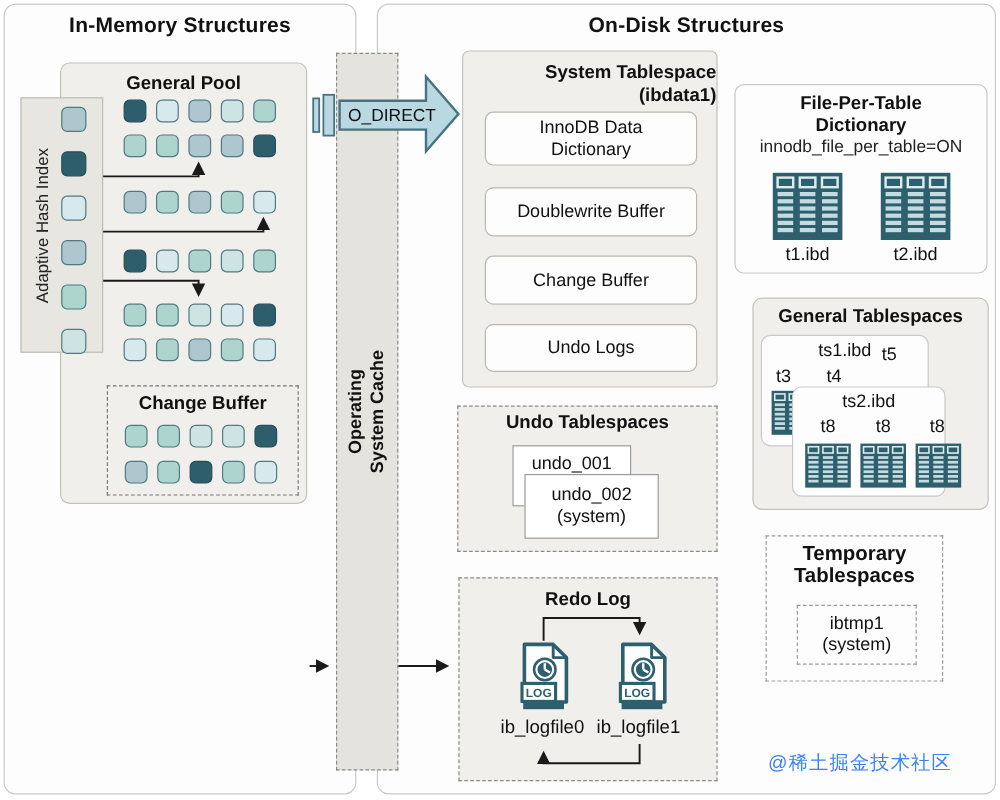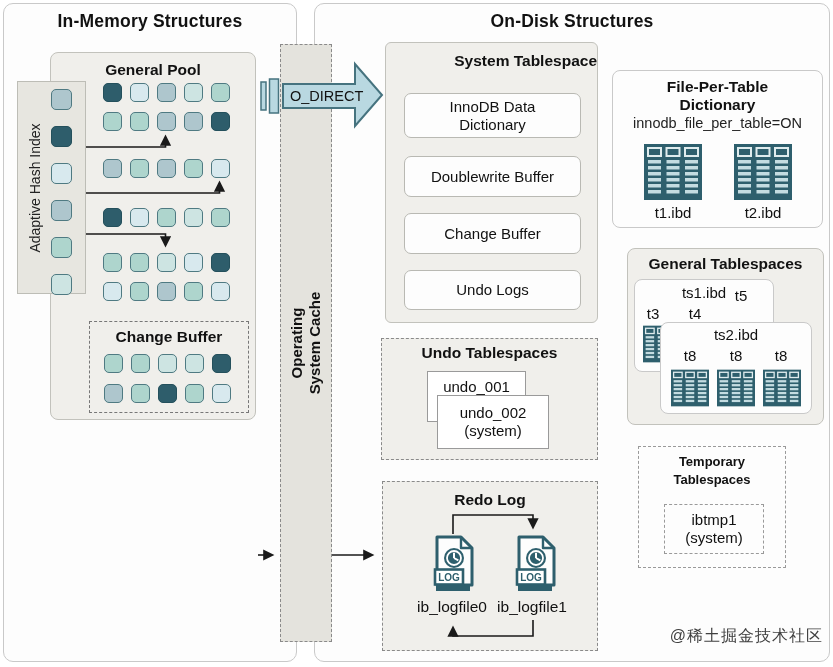--- a/index.html
+++ b/index.html
@@ -82,34 +82,34 @@
   #undo{left:381px;top:338px;width:217px;height:122px;background:#f0efeb;}
   .undo-file{position:absolute;background:#fff;border:1px solid #9a9a9a;box-sizing:border-box;
     font-size:15px;text-align:center;}
   #undo1{left:45px;top:32px;width:99px;height:51px;padding-top:6px;}
   #undo2{left:55px;top:56px;width:112px;height:54px;display:flex;flex-direction:column;
     align-items:center;justify-content:center;line-height:18px;}
 
   
   #temp{left:638px;top:446px;width:148px;height:122px;background:#fdfdfd;border-color:#9a9a9a;}
   .temp-title{position:absolute;top:6px;left:50%;transform:translateX(-50%);width:120px;
-    text-align:center;font-weight:bold;font-size:13px;line-height:18px;}
+    text-align:center;font-weight:bold;font-size:17px;line-height:18px;}
   #temp-inner{position:absolute;left:25px;top:57px;width:100px;height:50px;border:1.4px dashed #9a9a9a;
     box-sizing:border-box;display:flex;flex-direction:column;align-items:center;justify-content:center;
     font-size:15px;line-height:18px;}
 
   
   #redo{left:382px;top:481px;width:216px;height:170px;background:#f0efeb;}
   #redo .box-title{top:9px;}
   .logicon{position:absolute;width:44px;height:62px;top:53px;}
   .redo-label{position:absolute;top:116px;width:84px;text-align:center;font-size:15.5px;}
 
   
-  .watermark{position:absolute;left:640px;top:626px;width:183px;text-align:right;
-    color:#404040;font-size:16px;letter-spacing:1px;}
+  .watermark{position:absolute;left:640px;top:626px;width:183px;text-align:left;
+    color:#3b82f6;font-size:16px;letter-spacing:1px;}
 
   
   .overlay{position:absolute;left:0;top:0;pointer-events:none;}
   .hiddendefs{position:absolute;width:0;height:0;}
 </style>
 </head>
 <body>
 
 <svg class="hiddendefs" aria-hidden="true">
   <defs>
@@ -240,20 +240,21 @@
         <div class="cell" style="background: rgb(174, 198, 205); border-color: rgb(79, 122, 130);"></div>
         <div class="cell" style="background: rgb(174, 213, 205); border-color: rgb(79, 122, 130);"></div>
         <div class="cell" style="background: rgb(205, 228, 226); border-color: rgb(79, 122, 130);"></div>
       </div>
   </div>
 
 
   <div class="gbox" id="sys">
     <div class="sys-title">
       <span>System Tablespace</span>
+      <span>(ibdata1)</span>
     </div>
     <div class="sys-item" style="top:50px;height:45px">
       <span class="wrapnarrow">InnoDB Data Dictionary</span>
     </div>
     <div class="sys-item" style="top:113px;height:41px">
       <span>Doublewrite Buffer</span>
     </div>
     <div class="sys-item" style="top:170px;height:41px">
       <span>Change Buffer</span>
     </div>
@@ -283,21 +284,21 @@
       <div class="tno" style="left:3px;top:25px">t3</div>
       <div class="tno" style="left:45px;top:25px">t4</div>
       <div class="tno" style="left:91px;top:7px">t5</div>
       <div class="partial-icon" style="left:7px;top:45px;width:27px;height:40px">
         <svg class="tbl40" viewBox="0 0 60 58">
             <use href="#tblsym"></use>
           </svg>
       </div>
     </div>
 
-    <div class="card" style="left:32px;top:73px;width:152px;height:92px">
+    <div class="card" style="left:32px;top:73px;width:128px;height:92px">
       <div class="ts-label" style="top:3px">ts2.ibd</div>
       <div class="tno" style="left:14px;top:24px">t8</div>
       <div class="tno" style="left:60px;top:24px">t8</div>
       <div class="tno" style="left:105px;top:24px">t8</div>
       <svg class="tbl40" style="position:absolute;left:9px;top:46px" viewBox="0 0 60 58">
           <use href="#tblsym"></use>
         </svg>
       <svg class="tbl40" style="position:absolute;left:55px;top:46px" viewBox="0 0 60 58">
           <use href="#tblsym"></use>
         </svg>

